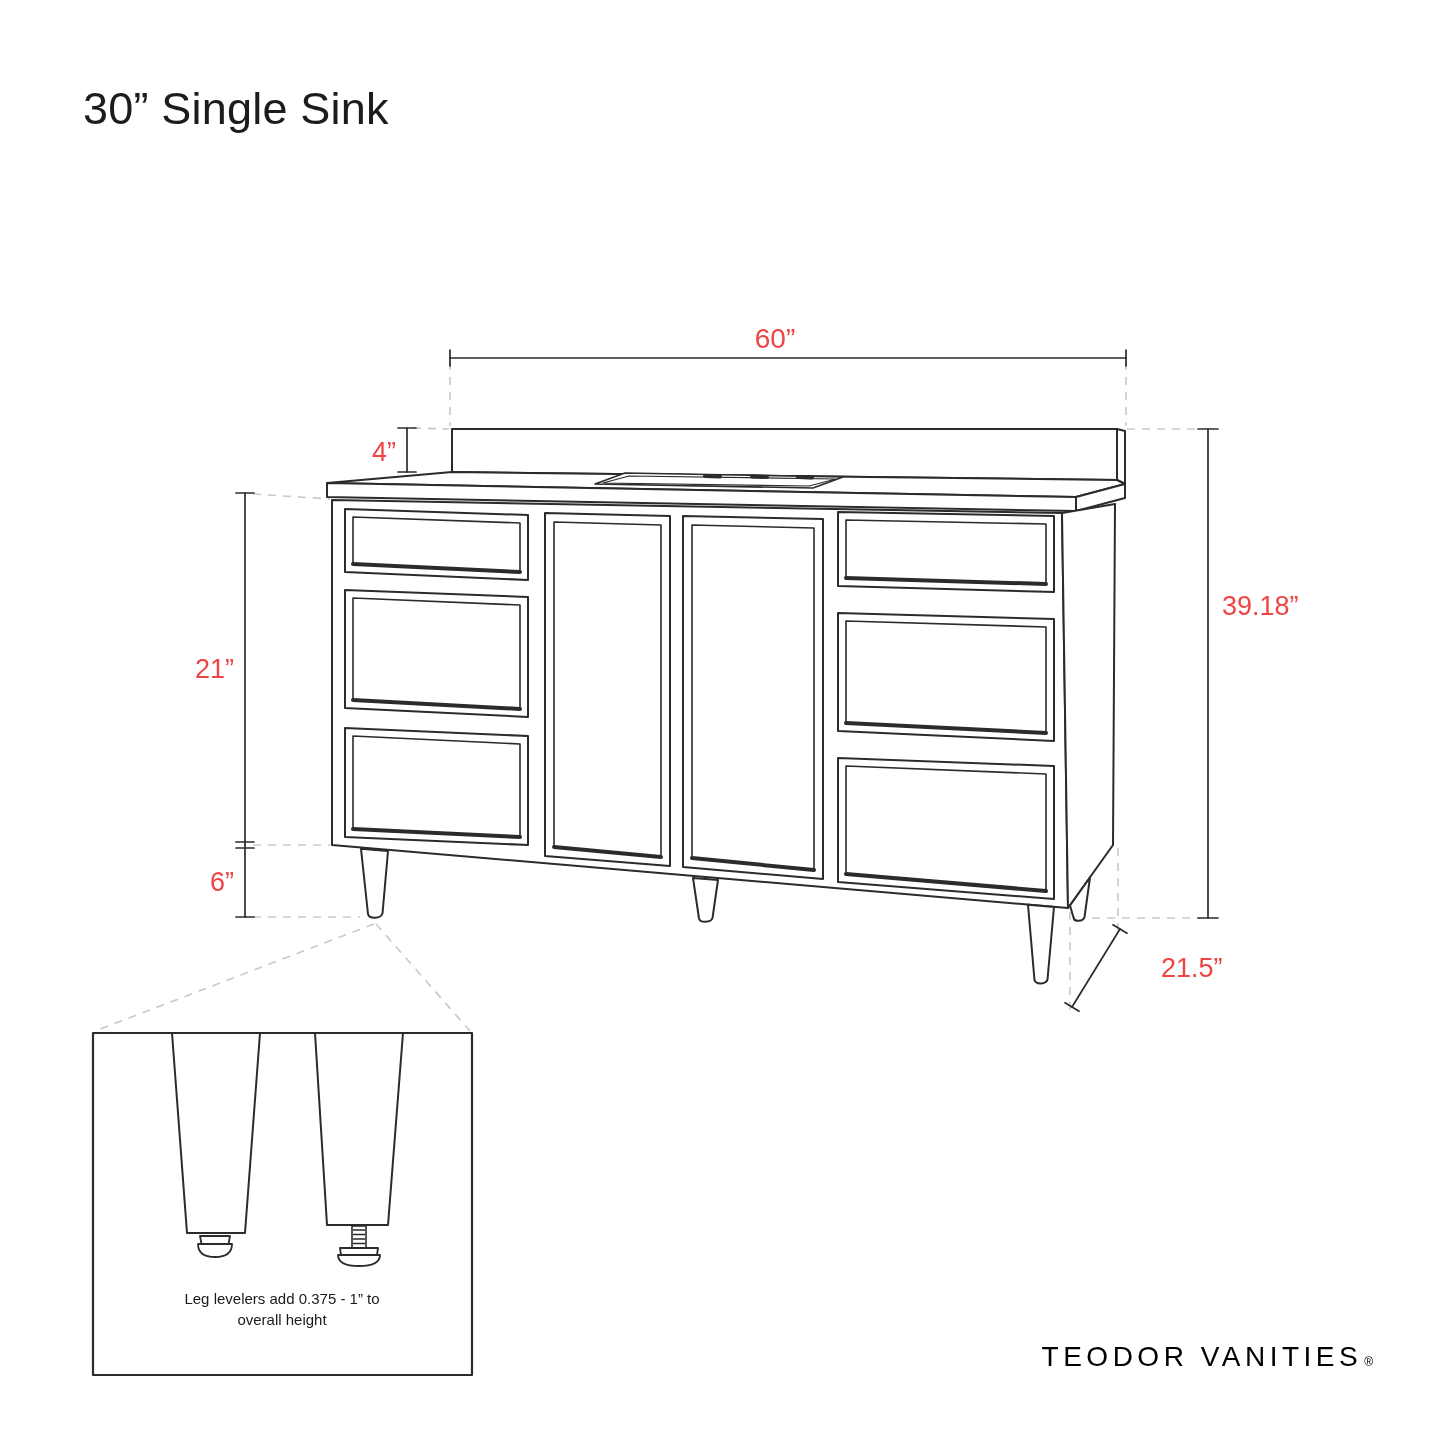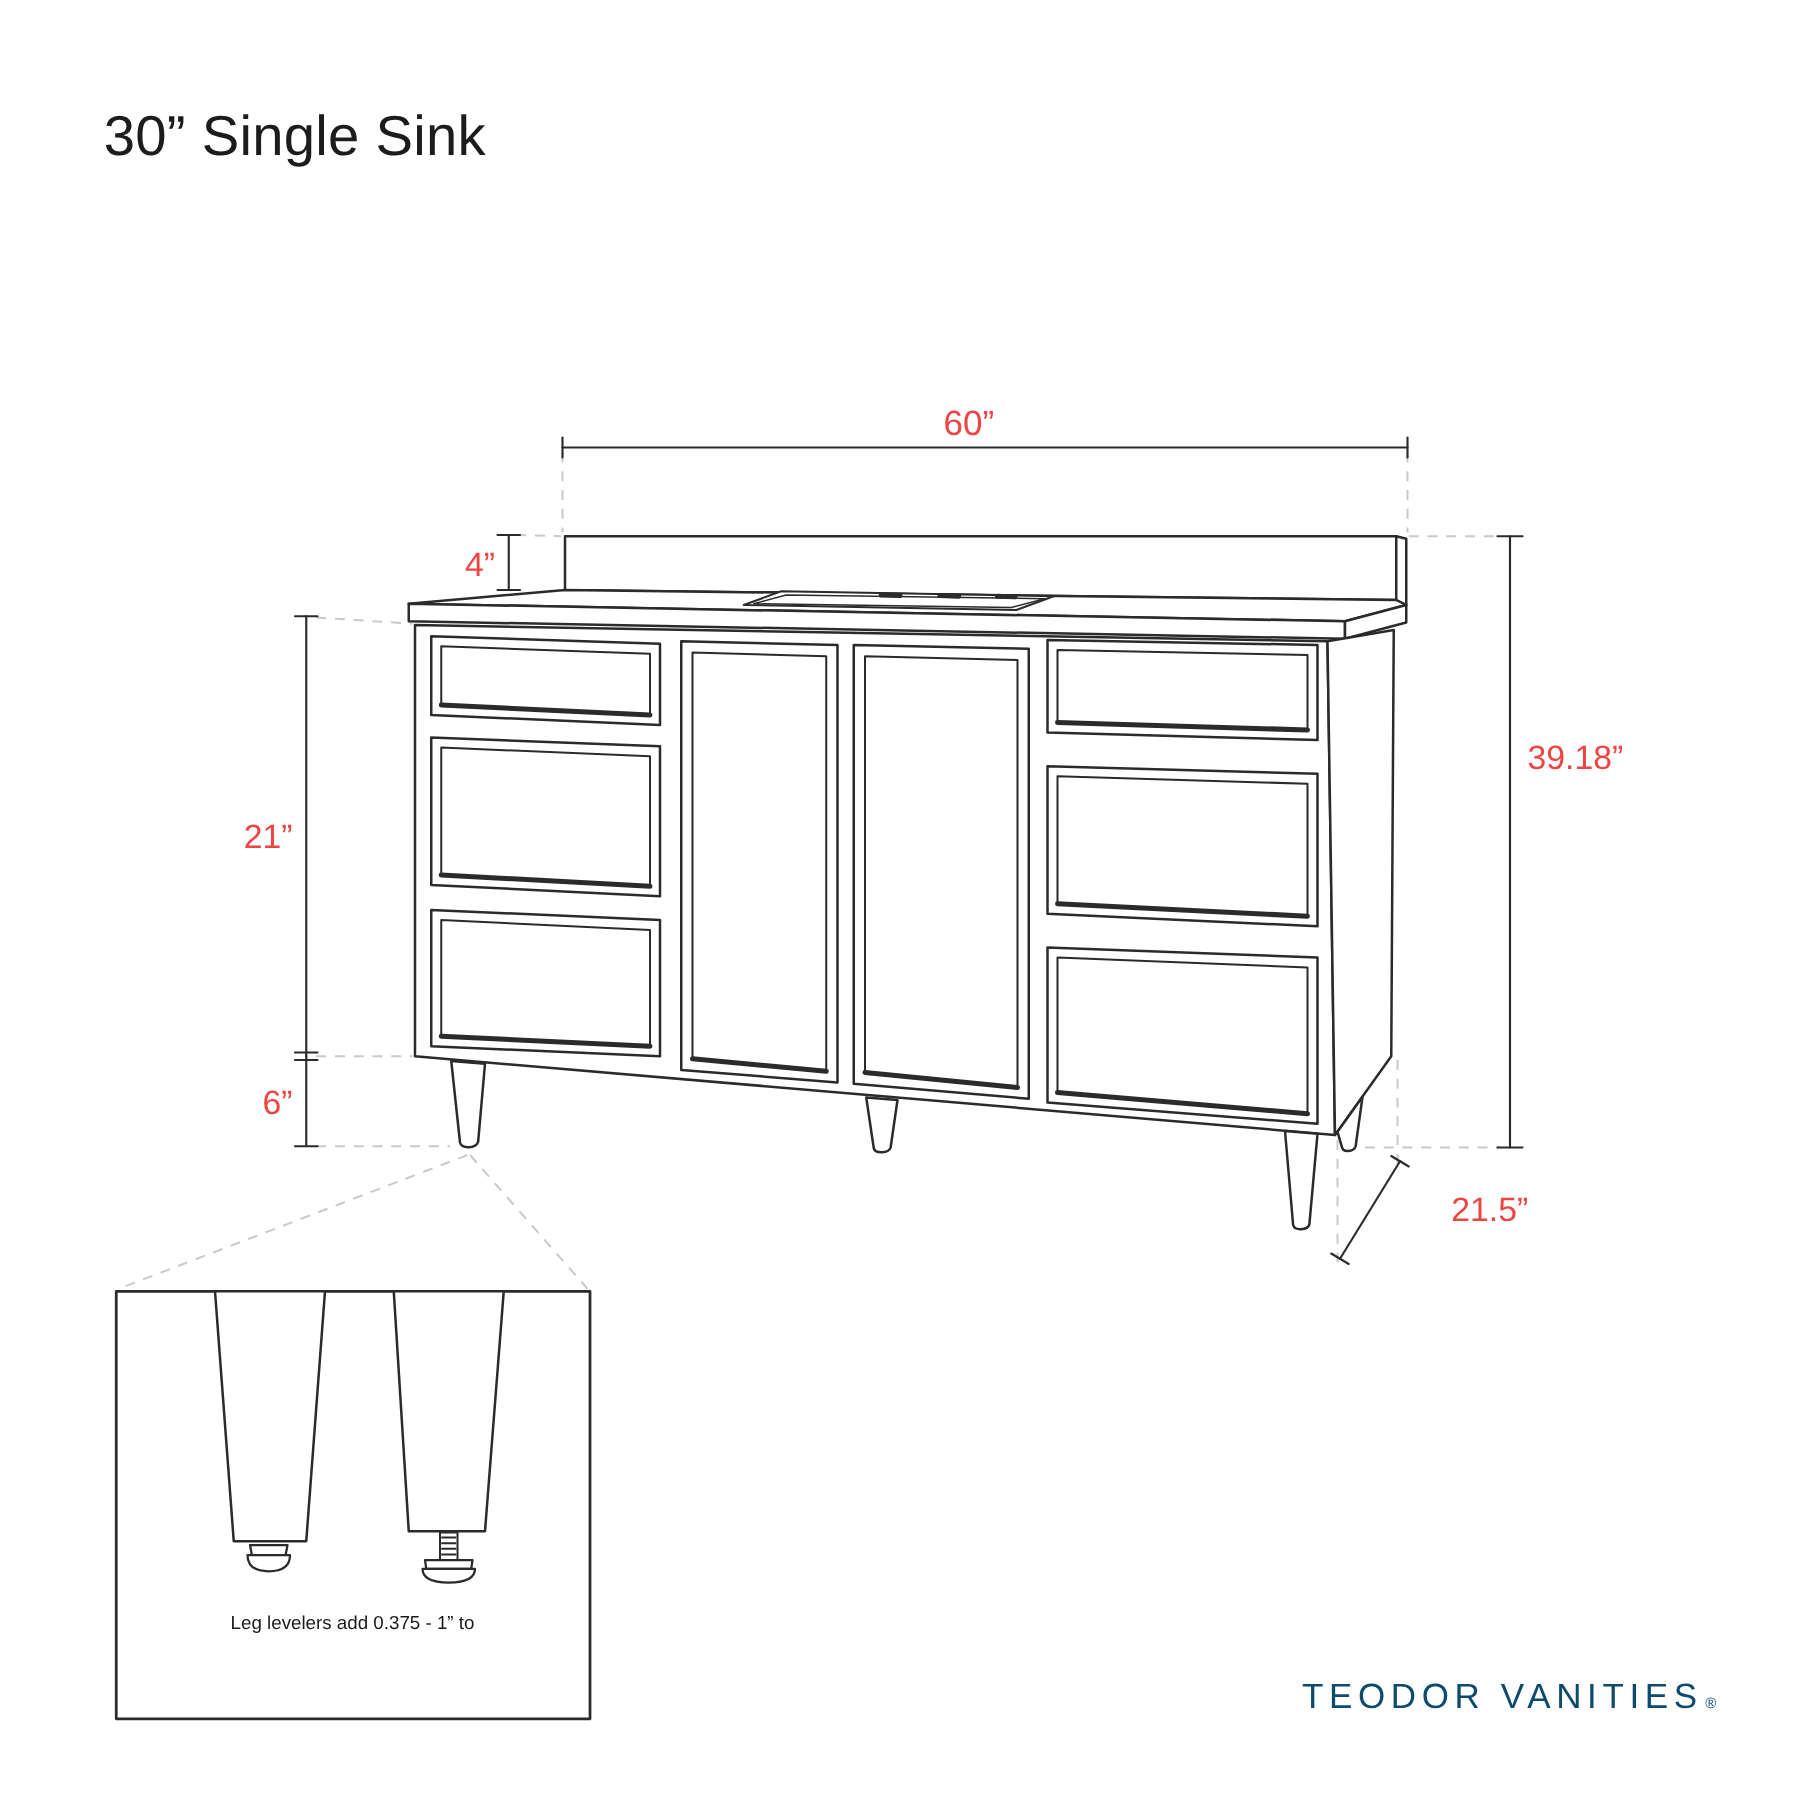--- a/index.html
+++ b/index.html
@@ -27,21 +27,21 @@
     position:absolute;font-size:27px;color:#ef4444;white-space:nowrap;
   }
   .dim-label.center{transform:translateX(-50%);}
   .dim-label.right{text-align:right;}
   .inset-caption{
     position:absolute;left:97px;top:1288px;width:370px;
     text-align:center;font-size:15px;line-height:1.42;color:#1b1b1b;
   }
   .logo{
     position:absolute;right:72px;top:1341px;
-    font-size:28px;letter-spacing:4.5px;font-weight:300;color:#0c4a6e;
+    font-size:28px;letter-spacing:4.5px;font-weight:300;color:#000000;
     white-space:nowrap;
   }
   .logo .reg{font-size:12px;letter-spacing:0;margin-left:2px;}
 </style>
 </head>
 <body>
 
 <div class="canvas">
 
   <div class="page-title">
@@ -203,17 +203,18 @@
 
   <div class="dim-label center" style="left:775px;top:323px;font-size:28px;">60”</div>
   <div class="dim-label right" style="left:320px;top:437px;width:76px;">4”</div>
   <div class="dim-label right" style="left:158px;top:654px;width:76px;">21”</div>
   <div class="dim-label right" style="left:158px;top:867px;width:76px;">6”</div>
   <div class="dim-label" style="left:1222px;top:591px;">39.18”</div>
   <div class="dim-label" style="left:1113px;top:953px;margin-left:48px;">21.5”</div>
 
   <div class="inset-caption">
     <div>Leg levelers add 0.375 - 1” to</div>
+    <div>overall height</div>
   </div>
 
   <div class="logo"><span>TEODOR VANITIES</span><span class="reg">®</span></div>
 
 </div>
 
 </body></html>

